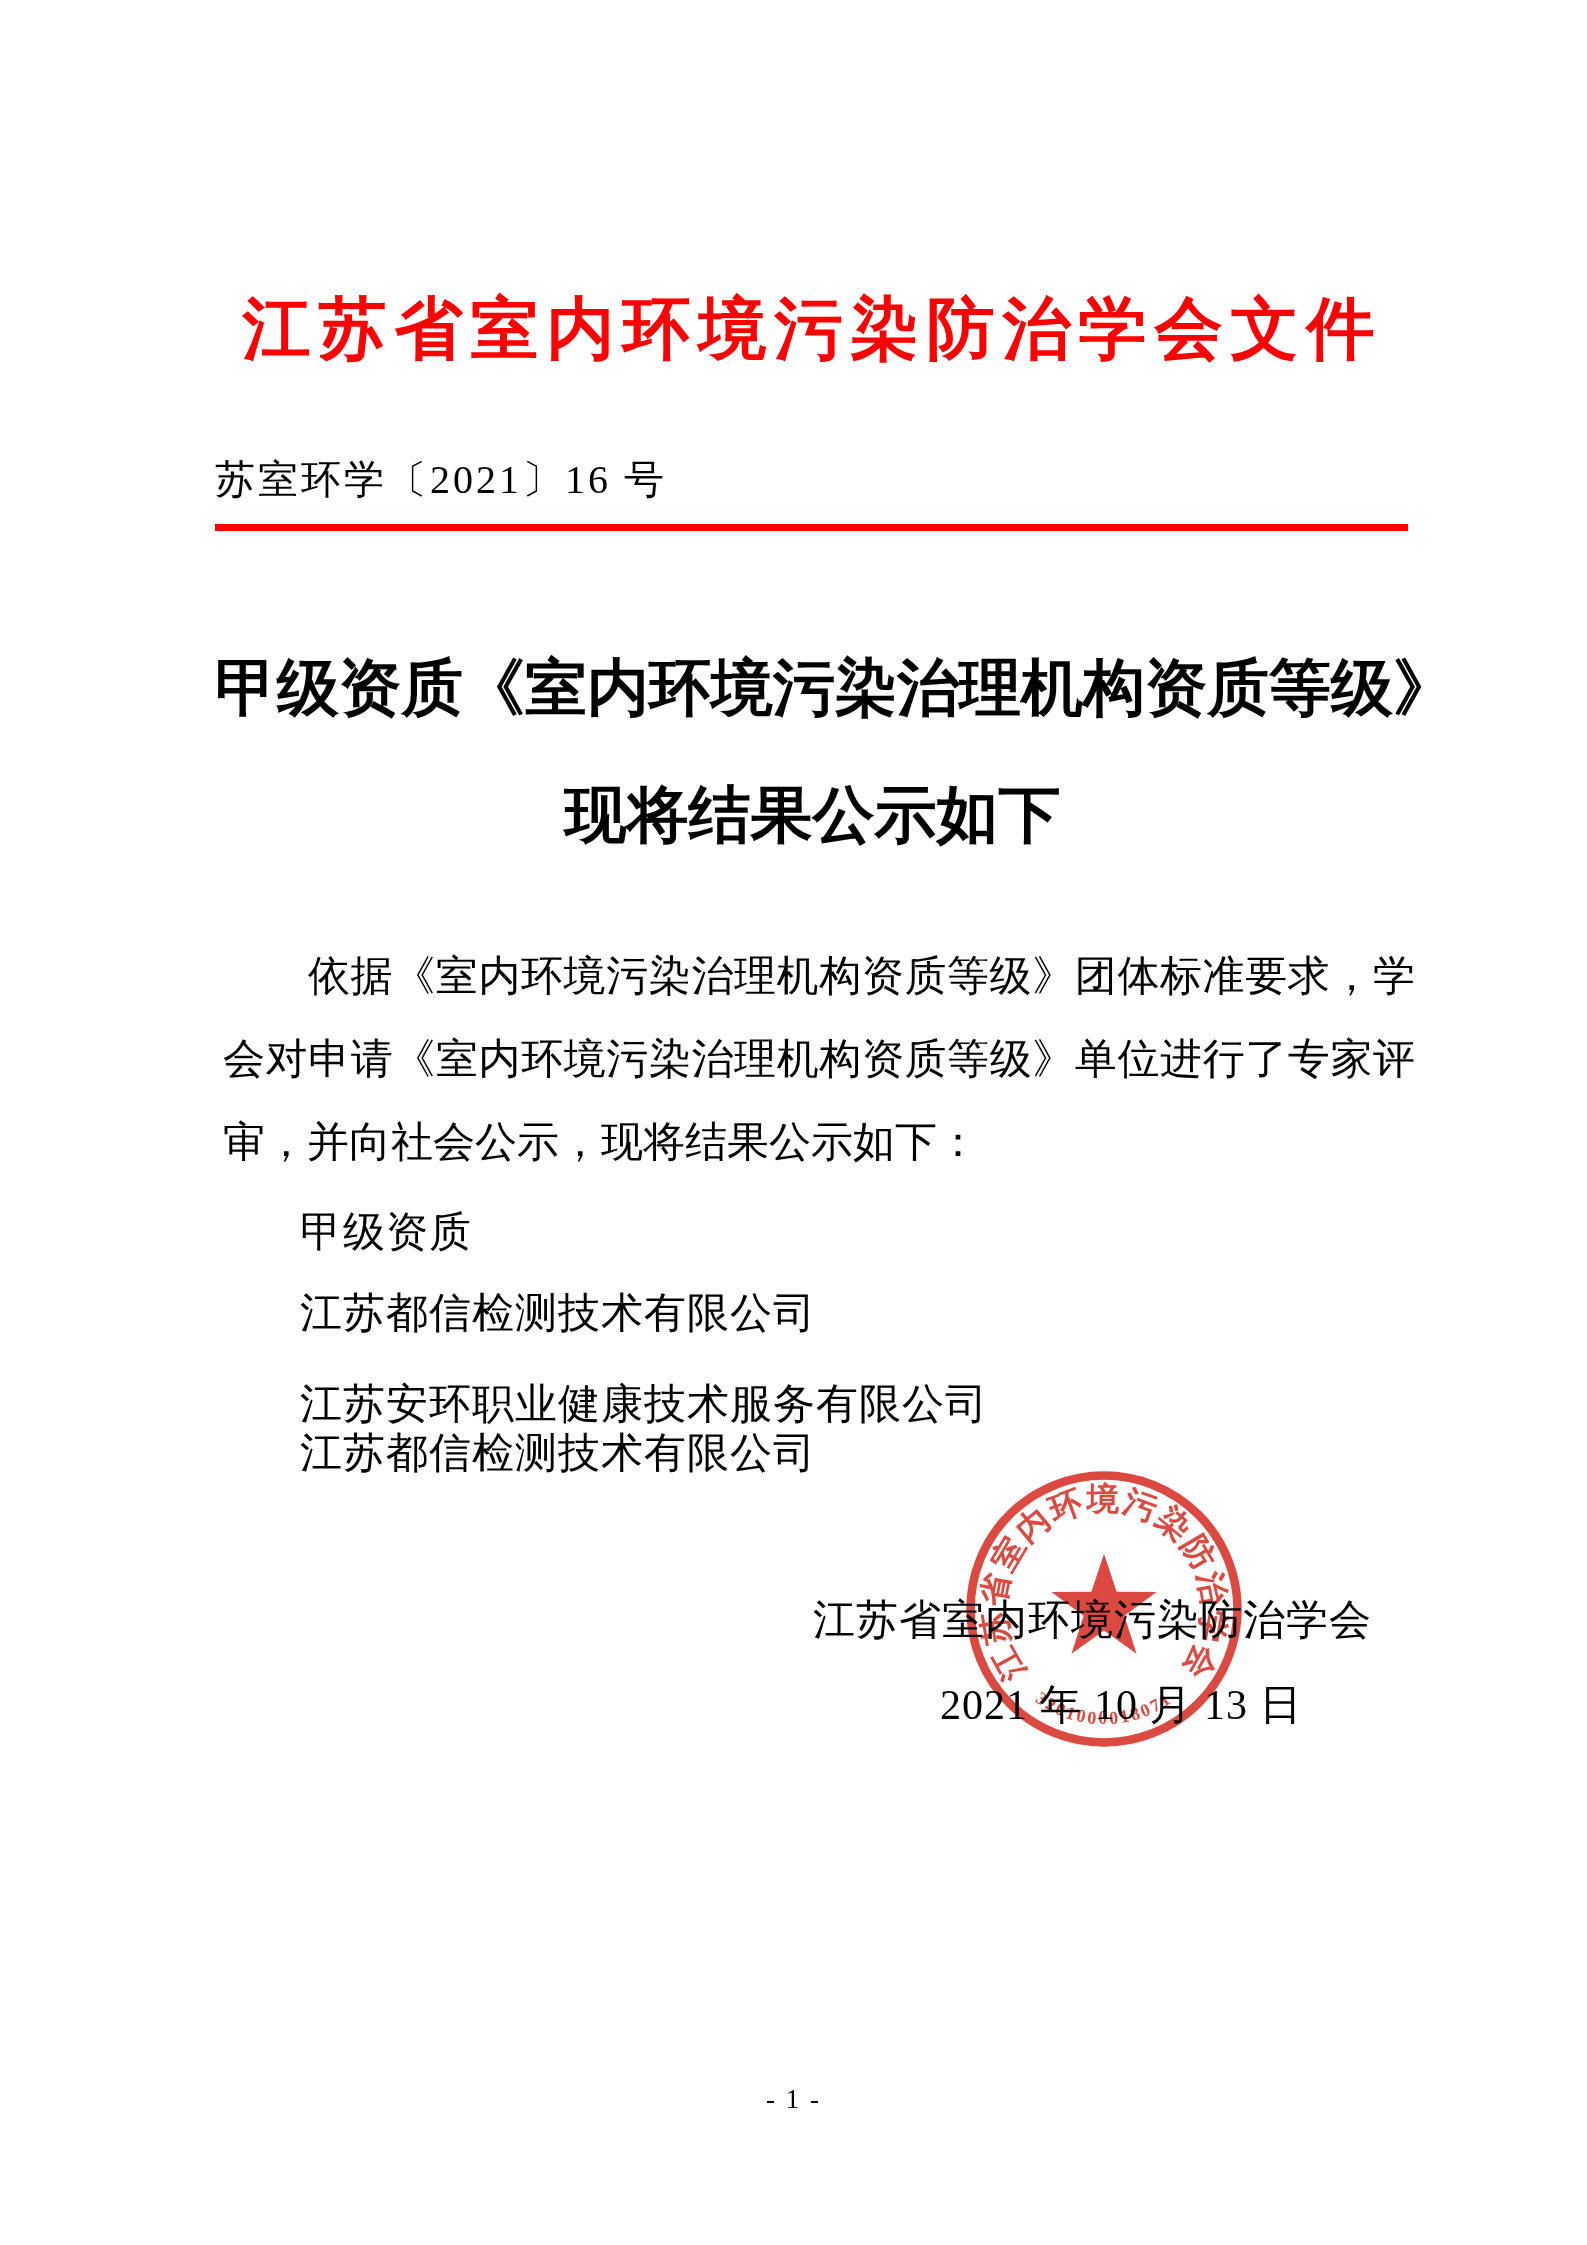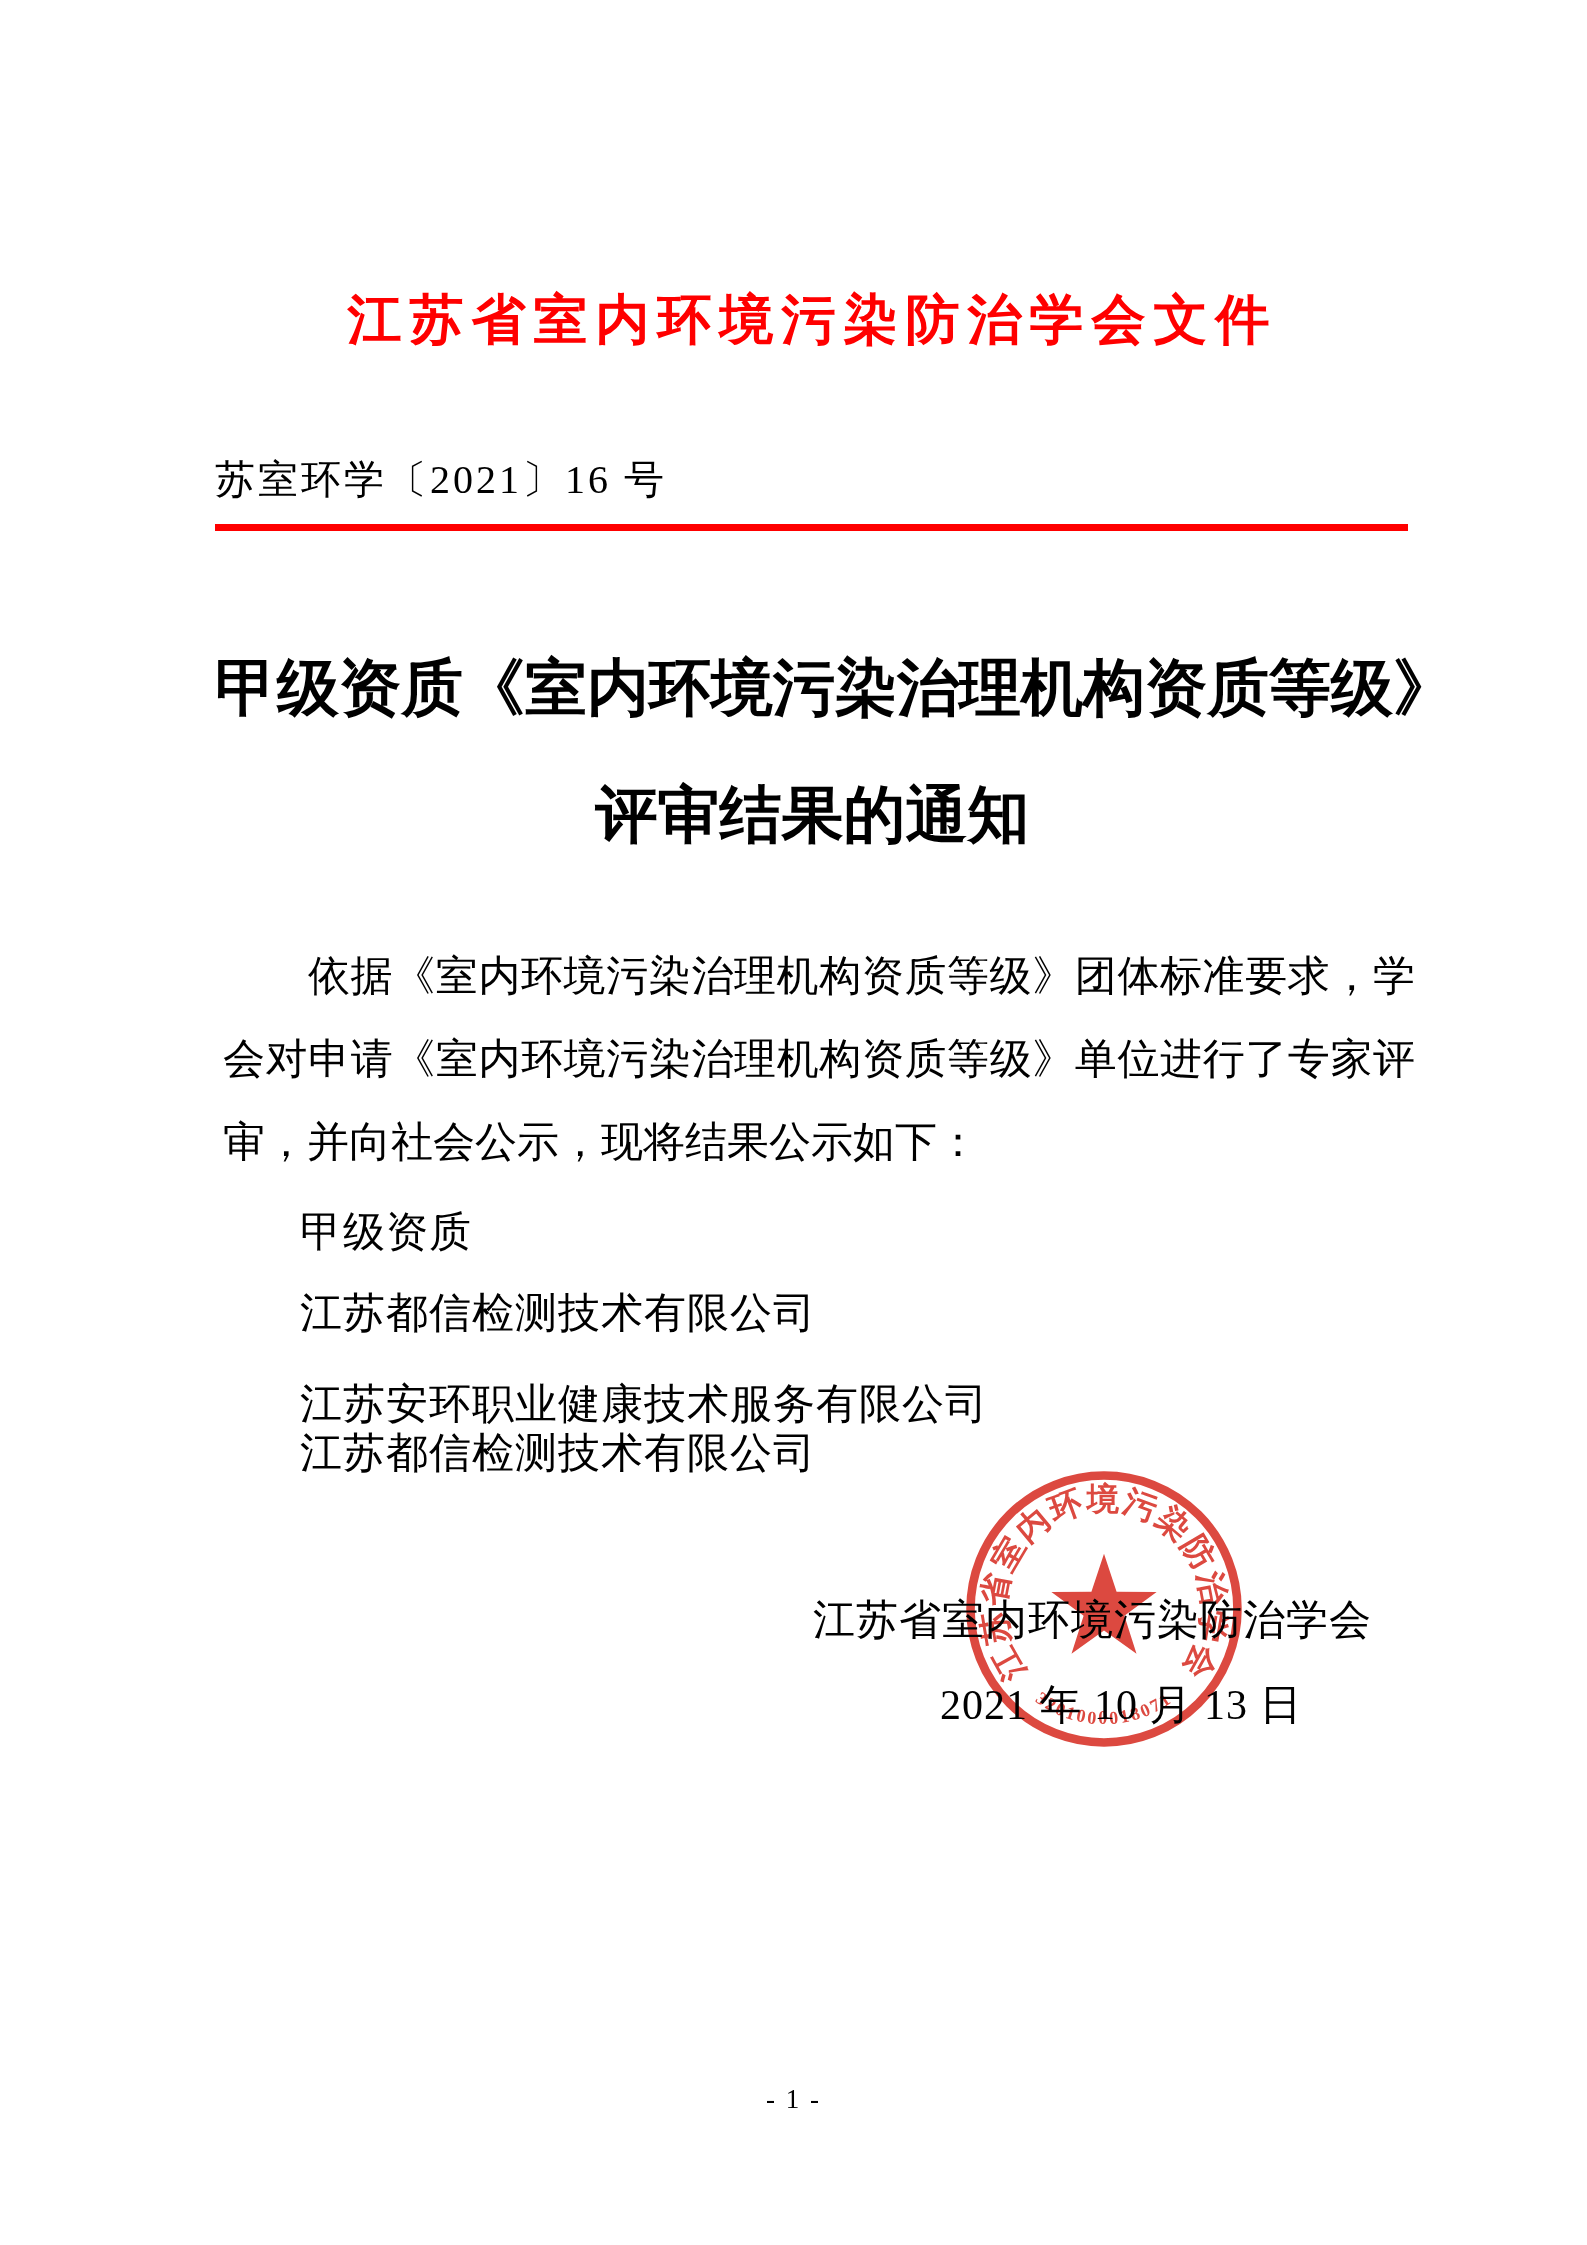--- a/index.html
+++ b/index.html
@@ -9,21 +9,21 @@
     position: relative;
     font-family: "Liberation Serif", "DejaVu Serif", serif;
     color: #000000;
     overflow: hidden;
   }
   .abs { position: absolute; }
   .content-box { left: 215px; width: 1195px; }
 
   .org-title {
     top: 284px; text-align: center;
-    font-size: 54px; font-weight: bold; color: #ff0000;
+    font-size: 68px; font-weight: bold; color: #ff0000;
     letter-spacing: 8px; white-space: nowrap;
   }
   .doc-number {
     top: 452px; text-align: left;
     font-size: 40px; letter-spacing: 3px; white-space: nowrap;
   }
   .red-rule {
     top: 524px; left: 215px; width: 1193px; height: 7px;
     background: #ff0000;
   }
@@ -83,21 +83,21 @@
 <body>
 
 <div class="abs content-box org-title">江苏省室内环境污染防治学会文件</div>
 
 <div class="abs content-box doc-number">苏室环学〔2021〕16 号</div>
 
 <div class="abs red-rule"></div>
 
 <div class="abs content-box doc-title-1">甲级资质《室内环境污染治理机构资质等级》</div>
 
-<div class="abs content-box doc-title-2">评审结果的通知</div>
+<div class="abs content-box doc-title-2">现将结果公示如下</div>
 
 <div class="abs body-line indent bl-1">依据《室内环境污染治理机构资质等级》团体标准要求，学</div>
 
 <div class="abs body-line bl-2">会对申请《室内环境污染治理机构资质等级》单位进行了专家评</div>
 
 <div class="abs body-line no-just bl-3">审，并向社会公示，现将结果公示如下：</div>
 
 <div class="abs grade-label">甲级资质</div>
 
 <div class="abs company co-1">江苏都信检测技术有限公司</div>

